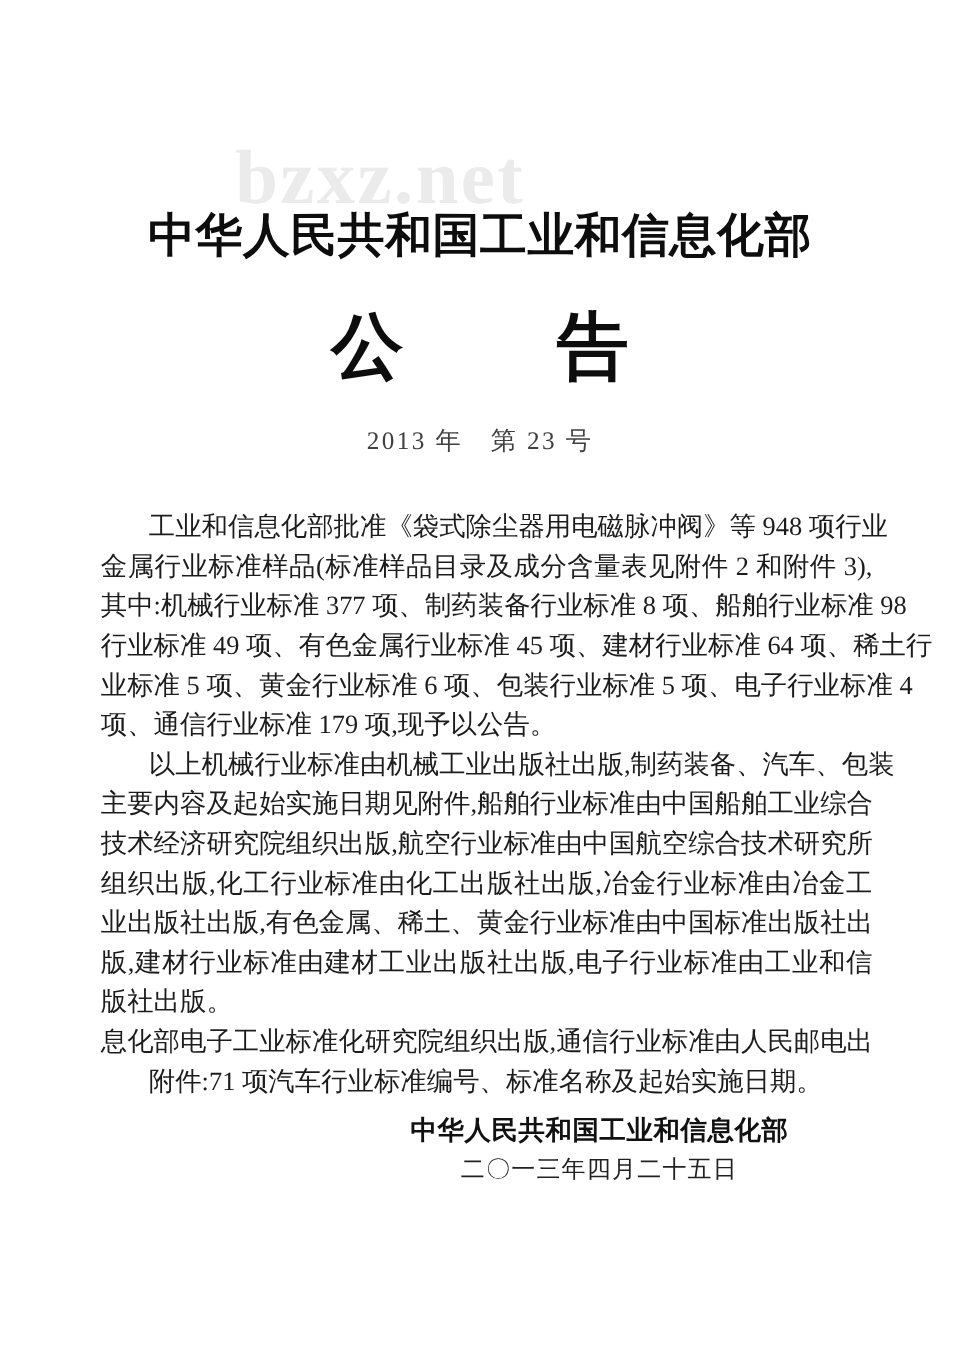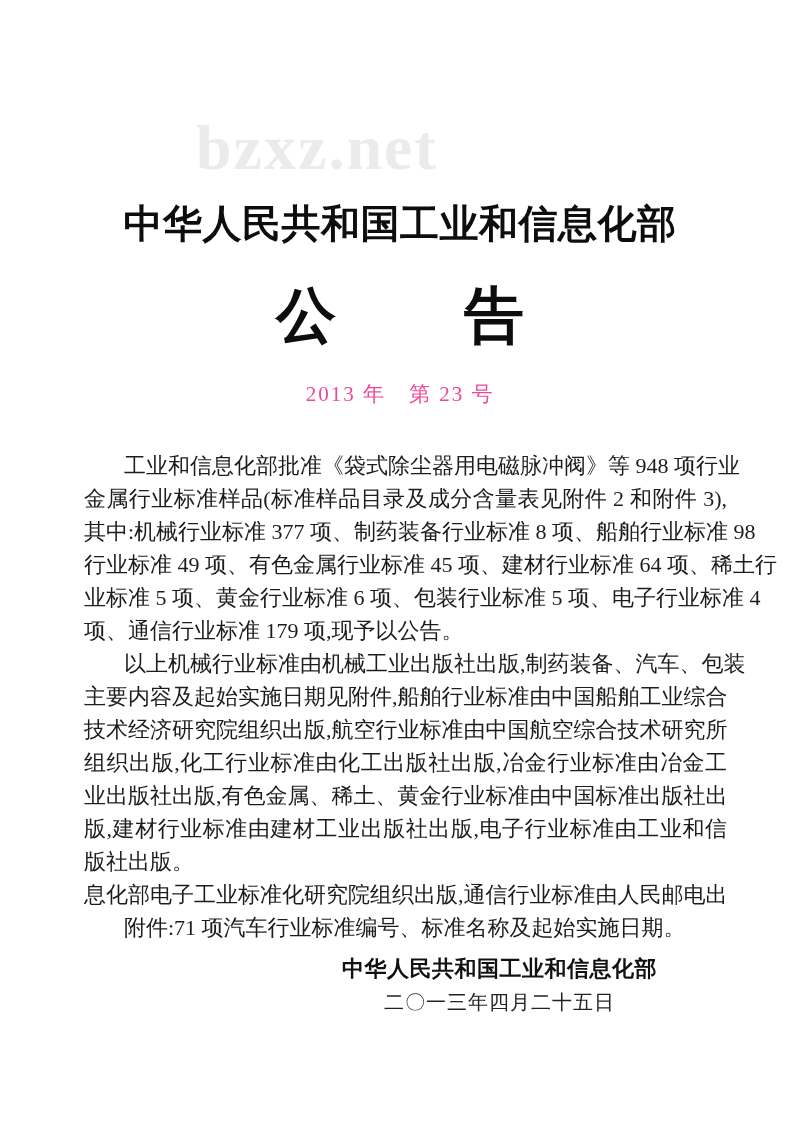--- a/index.html
+++ b/index.html
@@ -25,21 +25,20 @@
     font-weight: bold;
     font-size: 64px;
     line-height: 1;
     letter-spacing: 2px;
     color: #ebebeb;
     user-select: none;
   }
   .content {
     position: relative;
     z-index: 1;
-    margin-top: 27px;
   }
   .ministry {
     margin: 0;
     padding-top: 172px;
     text-align: center;
     font-size: 39px;
     font-weight: bold;
     letter-spacing: 0.5px;
     line-height: 50px;
     color: #0d0d0d;
@@ -54,21 +53,21 @@
     font-weight: bold;
     line-height: 66px;
     color: #0d0d0d;
   }
   .issue-number {
     margin-top: 32px;
     text-align: center;
     font-size: 21px;
     letter-spacing: 2px;
     line-height: 26px;
-    color: #ec4899;
+    color: #404040;
   }
   .body-text {
     margin-top: 42px;
     padding-left: 84px;
     padding-right: 73px;
     font-size: 22px;
     line-height: 33px;
     color: #1c1c1c;
   }
   .body-text .line {

